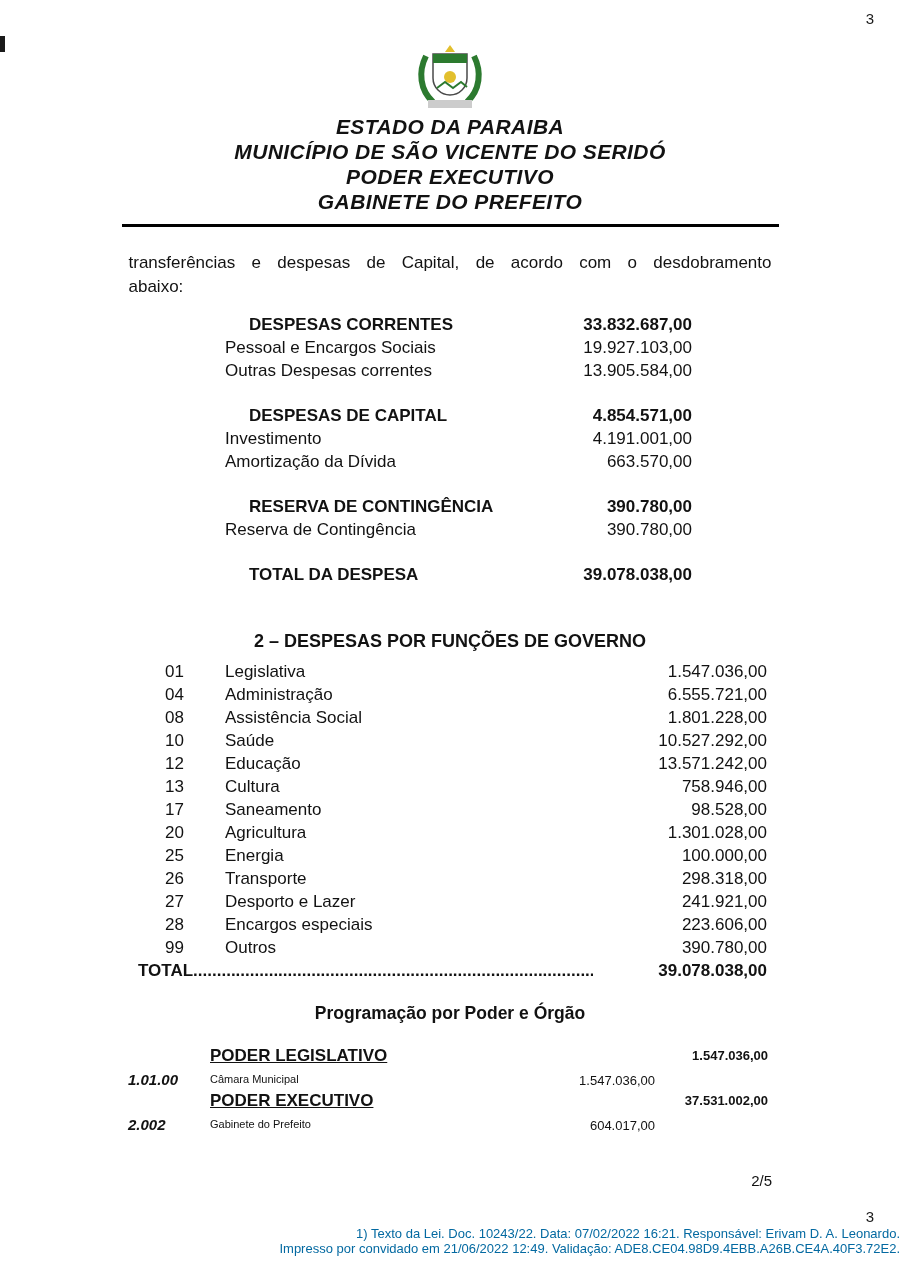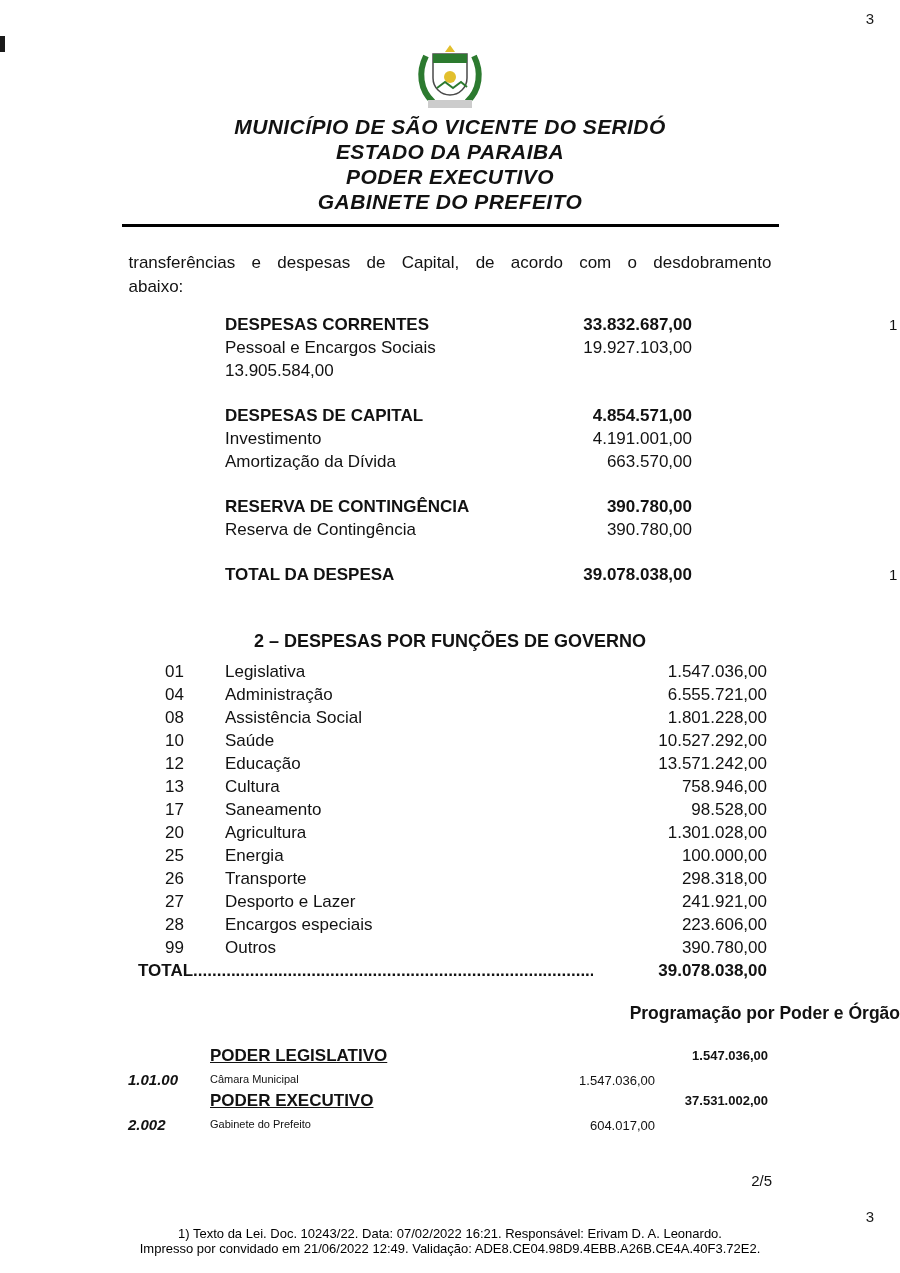--- a/index.html
+++ b/index.html
@@ -19,47 +19,47 @@
     font-size:21px; line-height:25px; letter-spacing:0.4px; }
   .rule { width:657px; height:3px; background:#000; margin:10px auto 0; }
 
   .intro { width:643px; margin:24px auto 0; font-size:17px; line-height:24px; }
   .intro .l1 { text-align:justify; text-align-last:justify; }
 
   .summary { margin:14px 0 0 225px; width:467px; font-size:17px; }
   .grp { margin-top:22px; }
   .grp:first-child { margin-top:0; }
   .srow { display:flex; justify-content:space-between; line-height:23px; position:relative; }
-  .srow.title { font-weight:bold; }
+  .srow.title { font-weight:bold;margin-left:24px; }
   .margin-note { position:absolute; left:664px; top:0; font-weight:normal; font-size:15px; }
   .total-row { margin-top:22px; }
 
   .fn-title { margin-top:44px; text-align:center; font-weight:bold; font-size:18px; line-height:22px; }
   .fns { margin:8px 0 0 165px; width:602px; font-size:17px; }
   .fnrow { display:flex; line-height:23px; }
   .fncode { width:60px; }
   .fnlabel { flex:1; }
   .fnval { text-align:right; }
   .fn-total { margin-left:138px; width:629px; display:flex; font-weight:bold; font-size:17px; line-height:23px; }
   .fn-total .lead { width:455px; overflow:hidden; white-space:nowrap; }
   .fn-total .tval { flex:1; text-align:right; }
 
-  .prog-title { margin-top:20px; text-align:right; font-weight:bold; font-size:17.5px; line-height:22px; }
+  .prog-title { margin-top:20px; text-align:center; font-weight:bold; font-size:17.5px; line-height:22px; }
   .prog { margin:22px 0 0 128px; width:640px; }
   .prow { position:relative; height:23px; }
   .prow.unit { height:22px; }
   .p-title { position:absolute; left:82px; top:0; font-weight:bold; font-size:17px;text-decoration:underline; }
   .p-total { position:absolute; right:0; top:2px; font-weight:bold; font-size:13px; }
   .p-code  { position:absolute; left:0; top:2px; font-weight:bold; font-size:15px;font-style:italic; }
   .p-unit  { position:absolute; left:82px; top:4px; font-size:11px; }
   .p-uval  { position:absolute; left:0; top:4px; width:527px; text-align:right; font-size:13px; }
 
   .page-indicator { position:absolute; top:1172px; right:128px; font-size:15px; }
-  .doc-footer { position:absolute; top:1226px; left:0; width:100%; text-align:center;
-    font-size:13px; line-height:15px; color:#000000; }
+  .doc-footer { position:absolute; top:1226px; left:0; width:100%; text-align:right;
+    font-size:13px; line-height:15px; color:#0369a1; }
 </style>
 </head>
 <body>
 
 <div class="page">
 
   <div class="scan-artifact"></div>
 
   <div class="corner-num corner-top">3</div>
 
@@ -70,22 +70,22 @@
       <path d="M60,12 C68,28 66,46 53,58" stroke-width="6" fill="none" stroke="#2c7a2f"></path>
       <path d="M19,10 h34 v24 a17 17 0 0 1 -17 17 a17 17 0 0 1 -17 -17 z" fill="#ffffff" stroke-width="1.5" stroke="#4a4a4a"></path>
       <path d="M19,10 h34 v9 h-34 z" fill="#2c7a2f"></path>
       <circle cx="36" cy="33" r="6" fill="#e2bf2d"></circle>
       <path d="M23,44 l8,-6 8,6 8,-6 6,5" stroke-width="2" fill="none" stroke="#2c7a2f"></path>
       <rect x="14" y="56" width="44" height="8" stroke-width="1" fill="#cccccc"></rect>
     </svg>
   </div>
 
   <div class="doc-header">
+    <div>ESTADO DA PARAIBA</div>
     <div>MUNICÍPIO DE SÃO VICENTE DO SERIDÓ</div>
-    <div>ESTADO DA PARAIBA</div>
     <div>PODER EXECUTIVO</div>
     <div>GABINETE DO PREFEITO</div>
   </div>
   <div class="rule"></div>
 
   <div class="intro">
     <div class="l1">transferências e despesas de Capital, de acordo com o desdobramento</div>
     <div>abaixo:</div>
   </div>
 
@@ -95,20 +95,21 @@
       <div class="srow title">
         <span>DESPESAS CORRENTES</span>
         <span>33.832.687,00</span>
         <span class="margin-note">1</span>
       </div>
       <div class="srow">
         <span>Pessoal e Encargos Sociais</span>
         <span>19.927.103,00</span>
       </div>
       <div class="srow">
+        <span>Outras Despesas correntes</span>
         <span>13.905.584,00</span>
       </div>
     </div>
 
     <div class="grp">
       <div class="srow title">
         <span>DESPESAS DE CAPITAL</span>
         <span>4.854.571,00</span>
       </div>
       <div class="srow">

